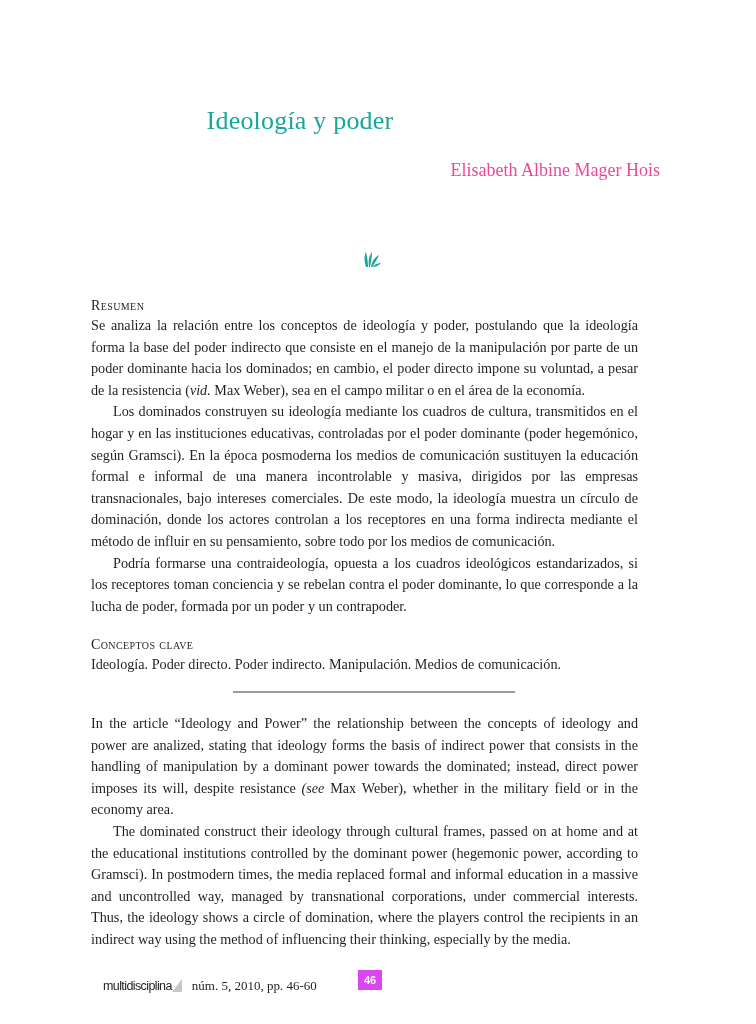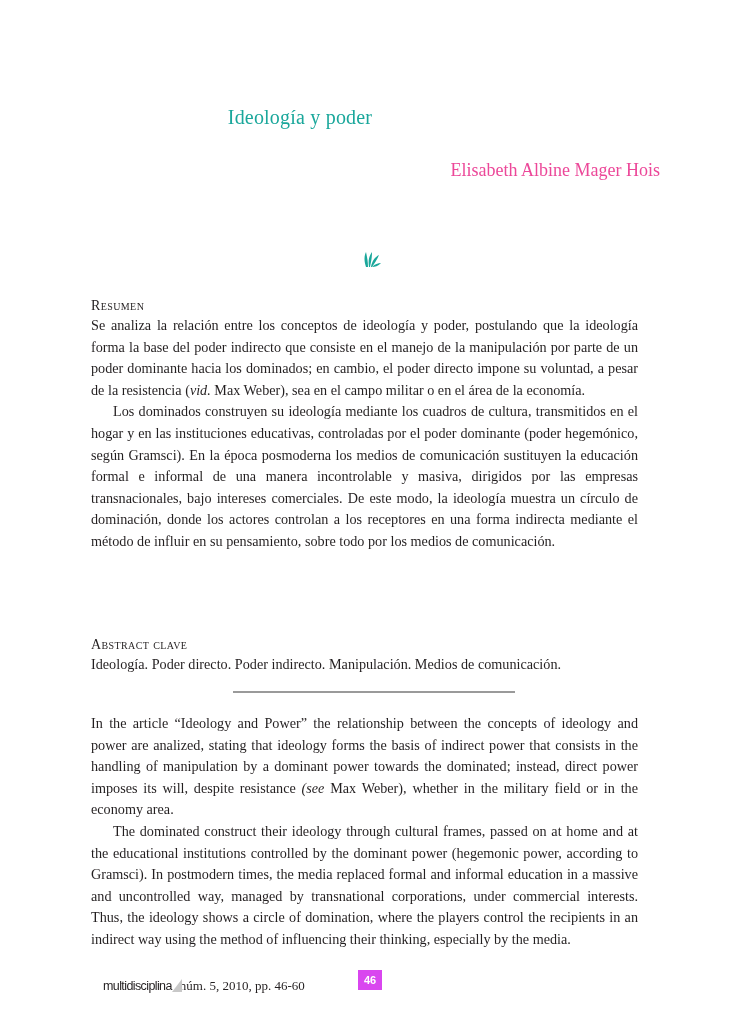--- a/index.html
+++ b/index.html
@@ -1,33 +1,33 @@
 <!DOCTYPE html>
 <html><head>
   <meta charset="utf-8">
   <style>
     html, body { margin: 0; padding: 0; background: #ffffff; }
     body { width: 756px; height: 1024px; position: relative; overflow: hidden;
            font-family: "Liberation Serif", "DejaVu Serif", serif; color: #231f20; }
     .title { position: absolute; top: 106px; left: 0; width: 600px; text-align: center;
-             font-size: 20px; color: #1aa79b; font-weight: normal; letter-spacing: 0.2px; }
+             font-size: 26px; color: #1aa79b; font-weight: normal; letter-spacing: 0.2px; }
     .author { position: absolute; top: 160px; right: 96px; font-size: 18px; color: #ec4899; }
     .ornament { position: absolute; top: 249px; left: 362px; width: 20px; height: 20px; }
     .block { position: absolute; left: 91px; width: 547px; font-size: 14.2px; line-height: 21.6px;
              text-align: justify; hyphens: manual; }
     .heading { font-variant: small-caps; font-size: 14px; letter-spacing: 0.4px; line-height: 18px; }
     .p { margin: 0; }
     .indent { text-indent: 22px; }
     .sep { position: absolute; top: 691px; left: 233px; width: 282px; height: 2px; background: #9a9a9a; }
     .footer { position: absolute; top: 978px; left: 103px; font-size: 13px; display: flex; align-items: center; text-align: right; }
     .logo { font-family: "Liberation Sans", "DejaVu Sans", sans-serif; font-size: 12.5px; letter-spacing: -0.6px;
             color: #231f20; position: relative; padding-right: 8px; }
     .logo-tri { position: absolute; right: -2px; bottom: 1px; width: 0; height: 0;
                 border-left: 10px solid transparent; border-bottom: 13px solid #c8c8c8; }
-    .citation { font-size: 13px; }
+    .citation { margin-left: 12px; font-size: 13px; }
     .pagenum { position: absolute; top: 970px; left: 358px; width: 24px; height: 20px; background: #d946ef;
                color: #ffffff; font-family: "Liberation Sans", "DejaVu Sans", sans-serif; font-weight: bold;
                font-size: 11px; text-align: center; line-height: 20px; }
     .it { font-style: italic; }
   </style>
 </head>
 <body>
 
 <h1 class="title" style="margin:0;">Ideología y poder</h1>
 <div class="author">Elisabeth Albine Mager Hois</div>
@@ -36,24 +36,25 @@
   <path d="M4 18 C2 12 2 7 4 3 C5 8 6 12 6 18 Z" fill="#1aa79b"></path>
   <path d="M7 18 C6 12 7 7 10 3 C10 9 9 13 8 18 Z" fill="#1aa79b"></path>
   <path d="M9 18 C10 12 13 8 17 6 C15 11 12 15 10 18 Z" fill="#1aa79b"></path>
   <path d="M10 18 C13 15 16 14 19 14 C16 17 13 18 10 18 Z" fill="#1aa79b"></path>
 </svg>
 
 <div class="block" style="top:297px;">
   <div class="heading">Resumen</div>
   <p class="p"><span>Se analiza la relación entre los conceptos de ideología y poder, postulando que la ideología forma la base del poder indirecto que consiste en el manejo de la manipulación por parte de un poder dominante hacia los dominados; en cambio, el poder directo impone su voluntad, a pesar de la resistencia (</span><span class="it">vid.</span><span> Max Weber), sea en el campo militar o en el área de la economía.</span></p>
   <p class="p indent">Los dominados construyen su ideología mediante los cuadros de cultura, transmitidos en el hogar y en las instituciones educativas, controladas por el poder dominante (poder hegemónico, según Gramsci). En la época posmoderna los medios de comunicación sustituyen la educación formal e informal de una manera incontrolable y masiva, dirigidos por las empresas transnacionales, bajo intereses comerciales. De este modo, la ideología muestra un círculo de dominación, donde los actores controlan a los receptores en una forma indirecta mediante el método de influir en su pensamiento, sobre todo por los medios de comunicación.</p>
+  <p class="p indent">Podría formarse una contraideología, opuesta a los cuadros ideológicos estandarizados, si los receptores toman conciencia y se rebelan contra el poder dominante, lo que corresponde a la lucha de poder, formada por un poder y un contrapoder.</p>
 </div>
 
 <div class="block" style="top:636px;">
-  <div class="heading">Abstract clave</div>
+  <div class="heading">Conceptos clave</div>
   <p class="p">Ideología. Poder directo. Poder indirecto. Manipulación. Medios de comunicación.</p>
 </div>
 
 <div class="sep"></div>
 
 <div class="block" style="top:713px;">
   <p class="p"><span>In the article “Ideology and Power” the relationship between the concepts of ideology and power are analized, stating that ideology forms the basis of indirect power that consists in the handling of manipulation by a dominant power towards the dominated; instead, direct power imposes its will, despite resistance </span><span class="it">(see</span><span> Max Weber), whether in the military field or in the economy area.</span></p>
   <p class="p indent">The dominated construct their ideology through cultural frames, passed on at home and at the educational institutions controlled by the dominant power (hegemonic power, according to Gramsci). In postmodern times, the media replaced formal and informal education in a massive and uncontrolled way, managed by transnational corporations, under commercial interests.  Thus, the ideology shows a circle of domination, where the players control the recipients in an indirect way using the method of influencing their thinking, especially by the media.</p>
 </div>
 

